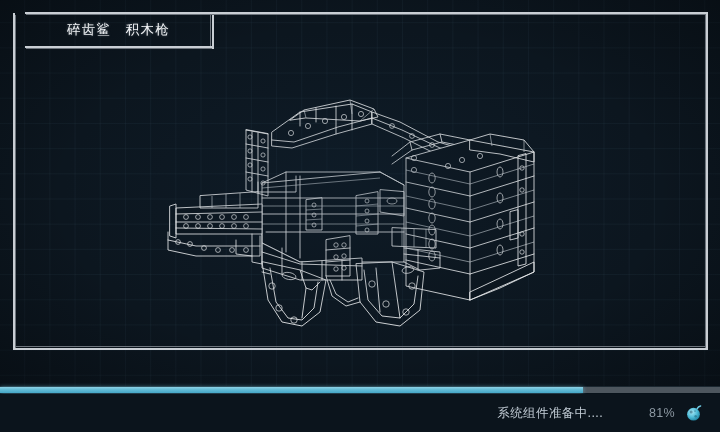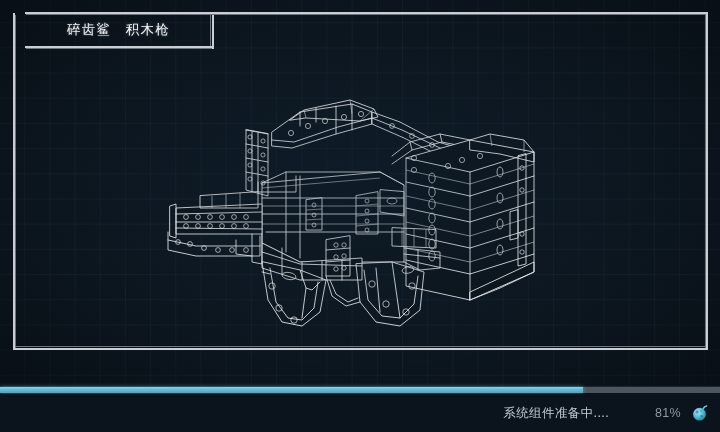--- a/index.html
+++ b/index.html
@@ -110,21 +110,21 @@
   #status-bar {
     position: absolute;
     left: 0;
     top: 394px;
     width: 720px;
     height: 38px;
     background: #0b141c;
     display: flex;
     align-items: center;
     justify-content: flex-end;
-    padding-right: 9px;
+    padding-right: 15px;
     box-sizing: border-box;
   }
   #status-text {
     color: #c3cdd6;
     font-size: 12.5px;
     letter-spacing: 0.4px;
     margin-right: 7px;
     white-space: pre;
   }
   #status-percent {

